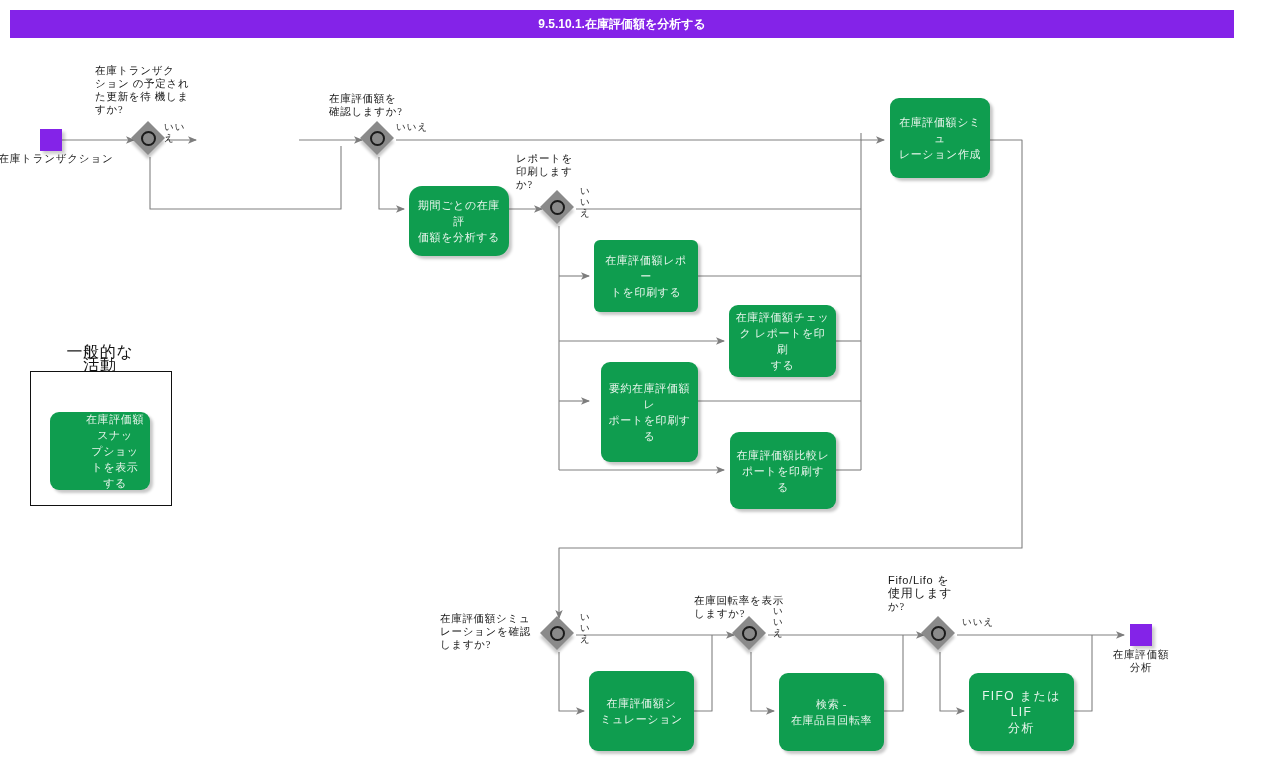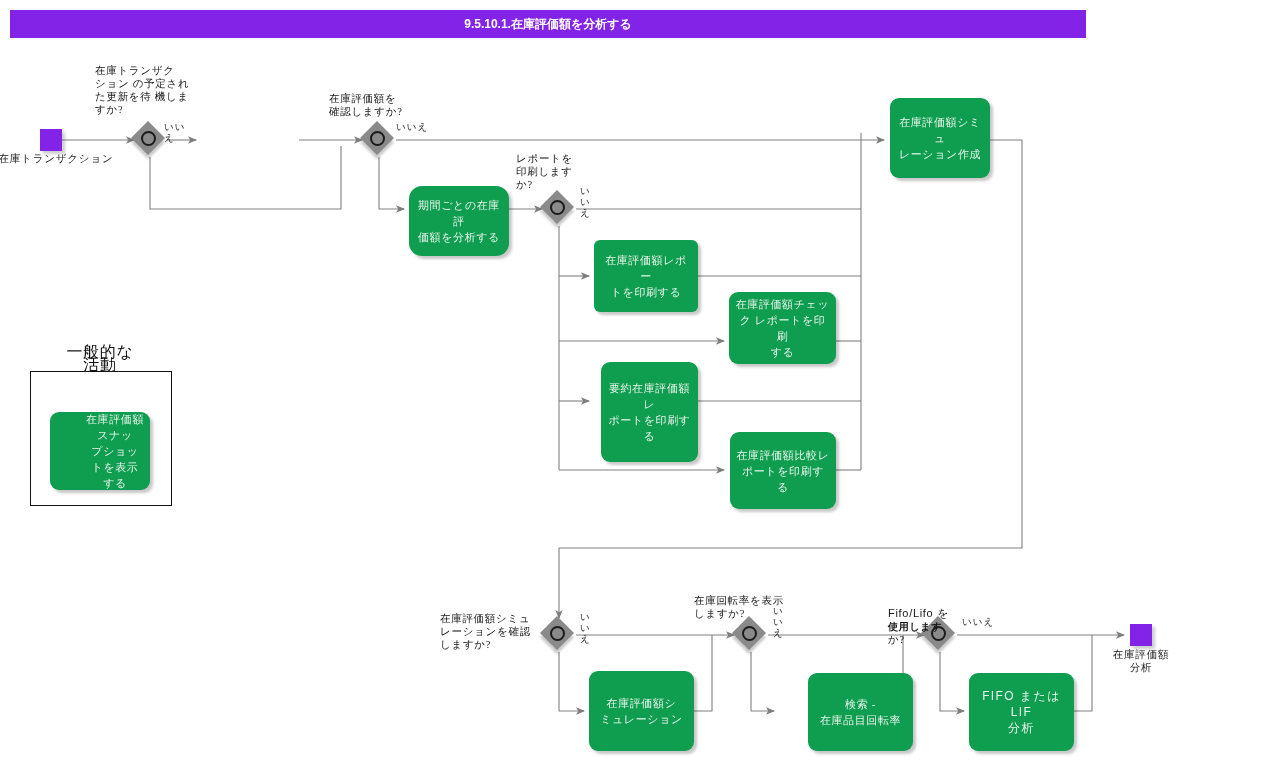--- a/index.html
+++ b/index.html
@@ -7,21 +7,21 @@
     width:1280px;height:760px;
     background:#ffffff;
     font-family:"Liberation Serif","DejaVu Serif",serif;
     overflow:hidden;
     position:relative;
   }
   #canvas{position:absolute;left:0;top:0;width:1280px;height:760px;}
 
   
   .titlebar{
-    position:absolute;left:10px;top:10px;width:1076px;height:28px;
+    position:absolute;left:10px;top:10px;width:1224px;height:28px;
     background:#8423e8;
     display:flex;align-items:center;justify-content:center;
   }
   .titlebar .t{
     color:#ffffff;font-size:12px;font-weight:bold;
     font-family:"Liberation Sans","DejaVu Sans",sans-serif;
     letter-spacing:0px;
   }
 
   
@@ -77,21 +77,21 @@
 
   
   .lbl{
     position:absolute;color:#161616;
     font-size:10.5px;line-height:13px;
     letter-spacing:0.7px;
     font-family:"Liberation Serif","DejaVu Serif",serif;
   }
   .lbl.q{font-weight:normal;}
   .lbl.small{font-size:9.5px;line-height:11px;letter-spacing:1px;color:#222;}
-  .lbl.sans{font-family:"Liberation Sans","DejaVu Sans",sans-serif;font-size:11px;margin-top:33px;}
+  .lbl.sans{font-family:"Liberation Sans","DejaVu Sans",sans-serif;font-size:11px;}
 
   
   .legend-box{
     position:absolute;left:30px;top:371px;width:140px;height:133px;
     border:1.4px solid #111;background:#fff;
   }
   .legend-title{
     position:absolute;left:30px;top:345px;width:140px;
     text-align:center;font-size:16px;line-height:13px;color:#131313;
     letter-spacing:0.7px;
@@ -248,41 +248,41 @@
     <div>い</div>
     <div>え</div>
   </div>
 
   <div class="gw" style="left:923px;top:618px;">
     <div class="dia"></div>
     <div class="ring"></div>
   </div>
   <div class="lbl q sans" style="left:888px;top:574px;width:96px;">
     <div>Fifo/Lifo を</div>
-    <div style="font-family:'Liberation Serif',serif;font-size:10px;font-weight:bold;">使用します</div>
+    <div style="font-family:'Liberation Serif',serif;font-size:12px;">使用します</div>
     <div style="font-family:'Liberation Serif',serif;font-size:10.5px;">か?</div>
   </div>
   <div class="lbl small" style="left:962px;top:617px;width:48px;text-align:left;">いいえ</div>
 
 
   <div class="task" style="left:409px;top:186px;width:100px;height:70px;border-radius:13px;">
     <div>
       <div>期間ごとの在庫評</div>
       <div>価額を分析する</div>
     </div>
   </div>
 
   <div class="task" style="left:594px;top:240px;width:104px;height:72px;border-radius:6px;">
     <div>
       <div>在庫評価額レポー</div>
       <div>トを印刷する</div>
     </div>
   </div>
 
-  <div class="task" style="left:729px;top:292px;width:107px;height:72px;">
+  <div class="task" style="left:729px;top:305px;width:107px;height:72px;">
     <div>
       <div>在庫評価額チェッ</div>
       <div>ク レポートを印刷</div>
       <div>する</div>
     </div>
   </div>
 
   <div class="task" style="left:601px;top:362px;width:97px;height:100px;">
     <div>
       <div>要約在庫評価額レ</div>
@@ -304,21 +304,21 @@
     </div>
   </div>
 
   <div class="task" style="left:589px;top:671px;width:105px;height:80px;">
     <div>
       <div>在庫評価額シ</div>
       <div>ミュレーション</div>
     </div>
   </div>
 
-  <div class="task" style="left:779px;top:673px;width:105px;height:78px;margin-left:29px;">
+  <div class="task" style="left:779px;top:673px;width:105px;height:78px;">
     <div>
       <div>検索 -</div>
       <div>在庫品目回転率</div>
     </div>
   </div>
 
   <div class="task mono" style="left:969px;top:673px;width:105px;height:78px;justify-content:center;">
     <div>
       <div>FIFO または LIF</div>
       <div>分析</div>

